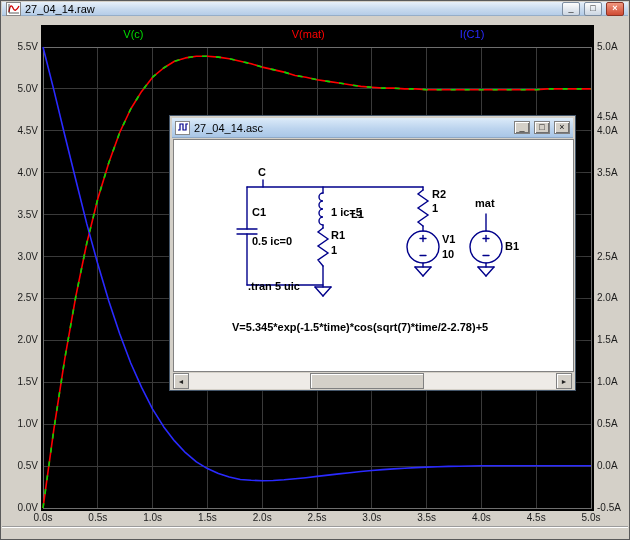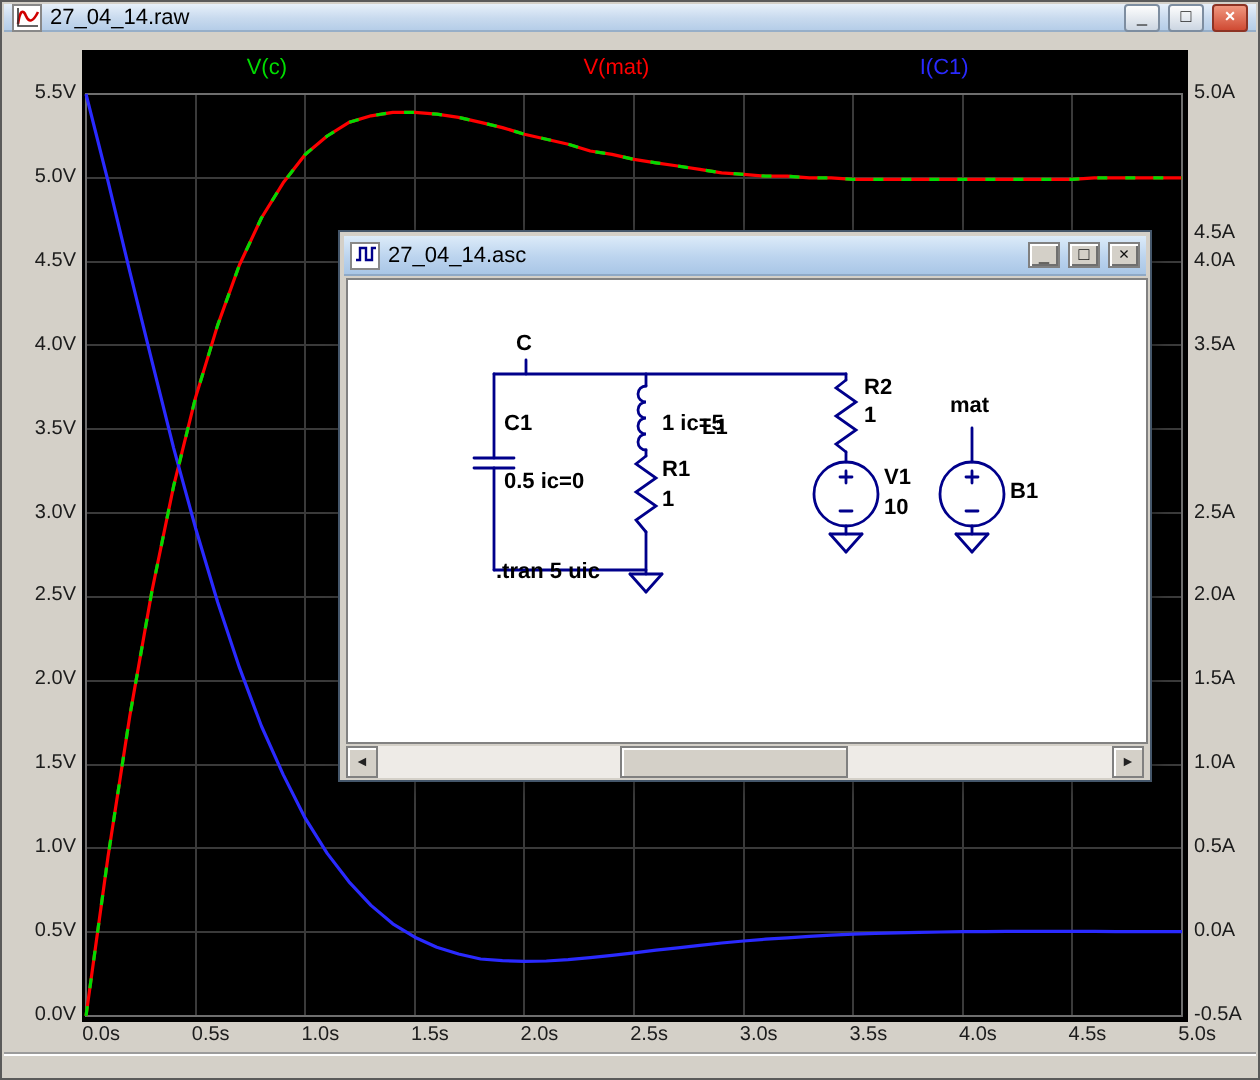--- a/index.html
+++ b/index.html
@@ -27,21 +27,21 @@
   .win-btn.classic{border-color:#808080;background:#d4d0c8;
     box-shadow:inset 1px 1px 0 #ffffff, inset -1px -1px 0 #6f6f6f;border-radius:0;width:16px;height:13px;color:#111;}
   
   #plot-black{position:absolute;left:40px;top:24px;width:553px;height:486px;background:#000;}
   #plot-svg{position:absolute;left:0;top:0;}
   #overlay{position:absolute;left:0;top:0;width:630px;height:540px;pointer-events:none;}
   .trace-label{position:absolute;top:27px;transform:translateX(-50%);font-size:11px;white-space:nowrap;}
   .axis-label{position:absolute;font-size:10px;color:#1c1c1c;white-space:nowrap;}
   .axis-label.left{right:593px;text-align:right;}
   .axis-label.right{left:596px;}
-  .axis-label.xtick{width:34px;text-align:right;}
+  .axis-label.xtick{width:34px;text-align:center;}
   .statusbar{position:absolute;left:1px;right:1px;bottom:1px;height:11px;
     border-top:1px solid #9b9b9b;box-shadow:inset 0 1px 0 #ffffff;background:#d4d0c8;}
   
   .schem{
     position:absolute;left:168px;top:114px;width:407px;height:276px;box-sizing:border-box;
     background:#d4d0c8;border:1px solid #44566a;box-shadow:2px 2px 7px rgba(0,0,0,0.4);z-index:10;
   }
   .schem-titlebar{position:absolute;left:2px;top:2px;right:2px;height:20px;
     display:flex;align-items:center;gap:4px;padding:0 3px;box-sizing:border-box;
     background:linear-gradient(180deg,#dcebf9 0%,#bcd4ee 55%,#a9c6e6 100%);
@@ -252,20 +252,21 @@
       <span class="sch-label" style="left:157px;top:66px;">1 ic=5</span>
       <span class="sch-label" style="left:157px;top:89px;">R1</span>
       <span class="sch-label" style="left:157px;top:104px;">1</span>
       <span class="sch-label" style="left:258px;top:48px;">R2</span>
       <span class="sch-label" style="left:258px;top:62px;">1</span>
       <span class="sch-label" style="left:268px;top:93px;">V1</span>
       <span class="sch-label" style="left:268px;top:108px;">10</span>
       <span class="sch-label" style="left:331px;top:100px;">B1</span>
       <span class="sch-label" style="left:301px;top:57px;">mat</span>
       <span class="sch-label" style="left:74px;top:140px;">.tran 5 uic</span>
+      <span class="sch-label" style="left:58px;top:181px;">V=5.345*exp(-1.5*time)*cos(sqrt(7)*time/2-2.78)+5</span>
     </div>
 
     <div class="schem-scroll">
       <span class="scroll-btn">
           <span>◄</span>
         </span>
       <div class="scroll-track">
         <div class="scroll-thumb"></div>
       </div>
       <span class="scroll-btn">

